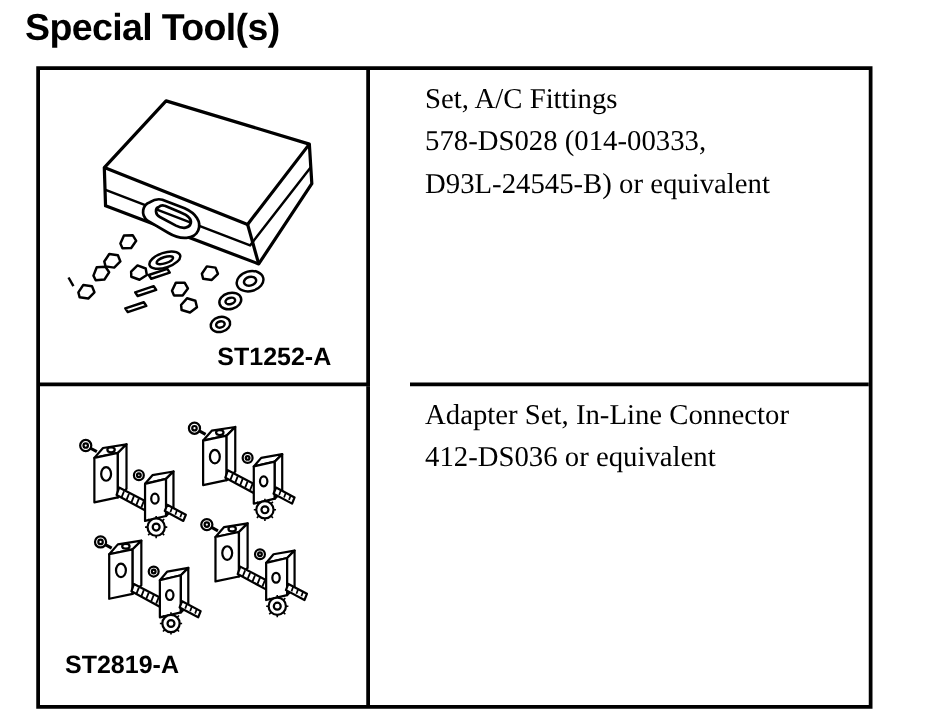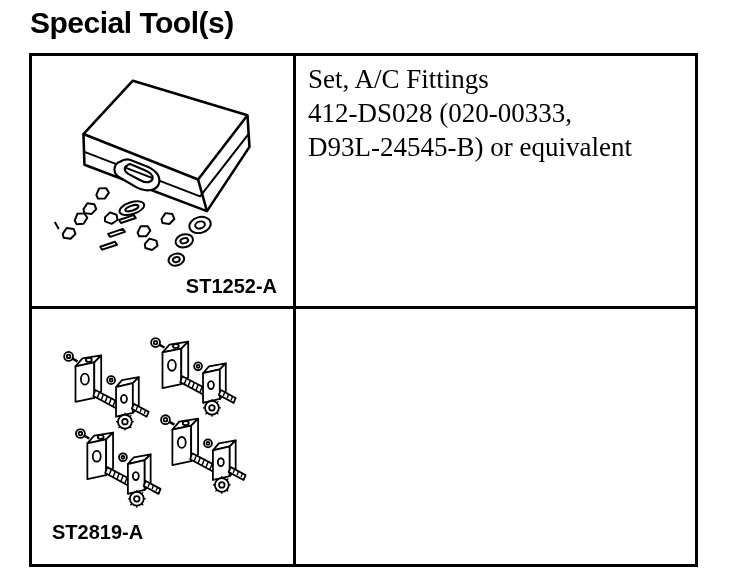--- a/index.html
+++ b/index.html
@@ -10,21 +10,21 @@
   body {
     width: 752px;
     height: 580px;
     position: relative;
     overflow: hidden;
     font-family: "Liberation Sans", sans-serif;
     color: #000000;
   }
   .page-title {
     position: absolute;
-    left: 30px;
+    left: 20px;
     top: 6px;
     font-size: 30px;
     font-weight: 700;
     letter-spacing: -0.5px;
     white-space: nowrap;
   }
   .tool-table {
     position: absolute;
     left: 29px;
     top: 53px;
@@ -51,27 +51,28 @@
     height: 100%;
   }
   .tool-id {
     position: absolute;
     font-family: "Liberation Sans", sans-serif;
     font-weight: 700;
     font-size: 20px;
     letter-spacing: 0;
     white-space: nowrap;
   }
-  .tool-id.id-1 { right: 16px; bottom: 8px; }
+  .tool-id.id-1 { right: 28px; bottom: 8px; }
   .tool-id.id-2 { left: 20px; bottom: 20px; }
   .desc {
     padding: 6px 4px 0 12px;
     font-family: "Liberation Serif", serif;
-    font-size: 27px;
+    font-size: 23px;
     line-height: 34px;
+    margin-left: 32px;
   }
 </style>
 </head>
 <body>
 
 <div class="page-title">Special Tool(s)</div>
 
 <div class="tool-table">
 
   <div class="cell img-col row-1">
@@ -115,21 +116,21 @@
             <ellipse rx="3.5" ry="2.5"></ellipse>
         </g>
         <path d="M23,168 l4,7" fill="none"></path>
       </g>
     </svg>
     <div class="tool-id id-1">ST1252-A</div>
   </div>
 
   <div class="cell row-1 desc">
     <div>Set, A/C Fittings</div>
-    <div>412-DS028 (020-00333,</div>
+    <div>578-DS028 (014-00333,</div>
     <div>D93L-24545-B) or equivalent</div>
   </div>
 
   <div class="cell img-col">
     <svg class="illustration" viewBox="0 0 264 252" xmlns="http://www.w3.org/2000/svg" aria-hidden="true">
       <defs>
         <g id="au" fill="#ffffff" stroke="#000000" stroke-width="1.8" stroke-linejoin="round">
 
           <circle cx="7" cy="9" r="4.5"></circle>
           <circle cx="7" cy="9" r="1.8"></circle>
@@ -163,15 +164,17 @@
         <use href="#au" x="30" y="36"></use>
         <use href="#au" x="118" y="22"></use>
         <use href="#au" x="42" y="114"></use>
         <use href="#au" x="128" y="100"></use>
       </g>
     </svg>
     <div class="tool-id id-2">ST2819-A</div>
   </div>
 
   <div class="cell desc">
+    <div>Adapter Set, In-Line Connector</div>
+    <div>412-DS036 or equivalent</div>
   </div>
 
 </div>
 
 </body></html>

